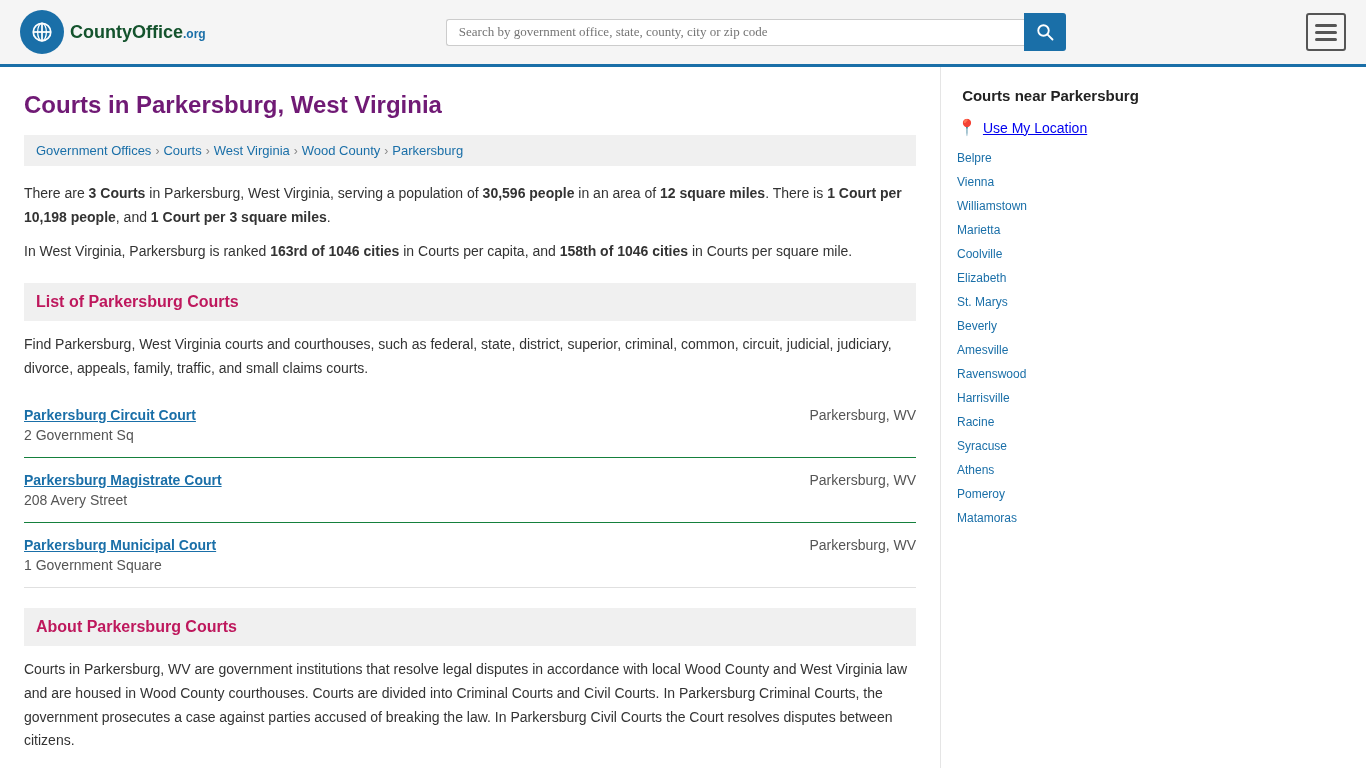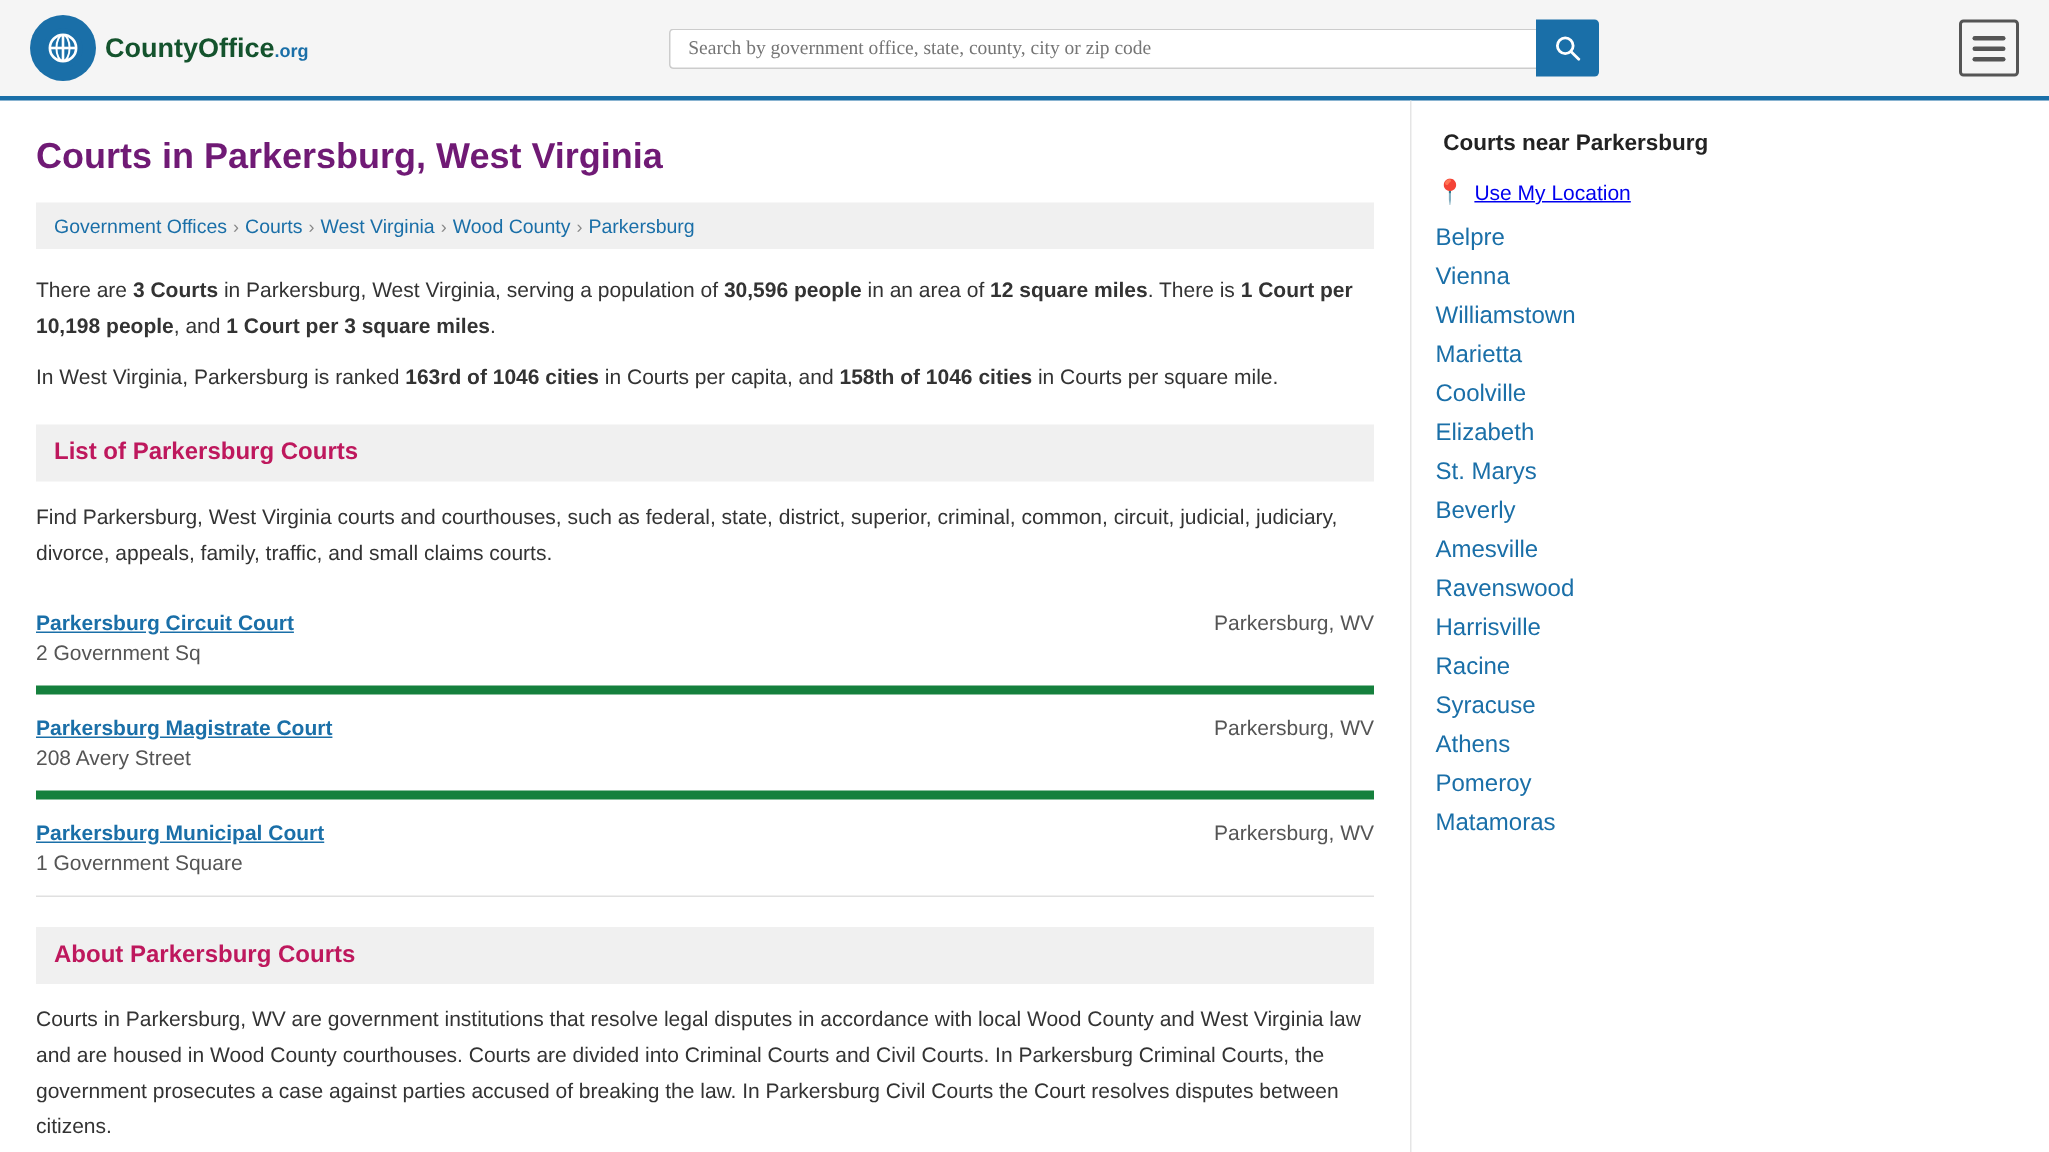--- a/index.html
+++ b/index.html
@@ -132,21 +132,21 @@
       background: #f0f0f0;
       padding: 10px 12px;
       font-size: 16px;
       font-weight: bold;
       color: #be185d;
       margin: 20px 0 12px 0;
     }
 
     
     .court-item {
-      border-bottom: 6px solid #15803d;
+      border-bottom: 1px solid #15803d;
       padding: 14px 0;
       display: flex;
       justify-content: space-between;
       align-items: flex-start;
     }
     .court-item:last-child { border-bottom: none; }
     .court-left { flex: 1; }
     .court-name a {
       color: #1a6fa8;
       text-decoration: underline;
@@ -201,21 +201,21 @@
       color: #1a6fa8;
       font-size: 16px;
     }
     .nearby-list { list-style: none; }
     .nearby-list li {
       margin-bottom: 8px;
     }
     .nearby-list li a {
       color: #1a6fa8;
       text-decoration: none;
-      font-size: 16px;
+      font-size: 12px;
     }
 
     .court-list-section { border-bottom: 1px solid #e0e0e0; }
   </style>
 </head>
 <body>
 
 <div id="header">
   <div id="logo-area">
     <div id="logo-circle">

